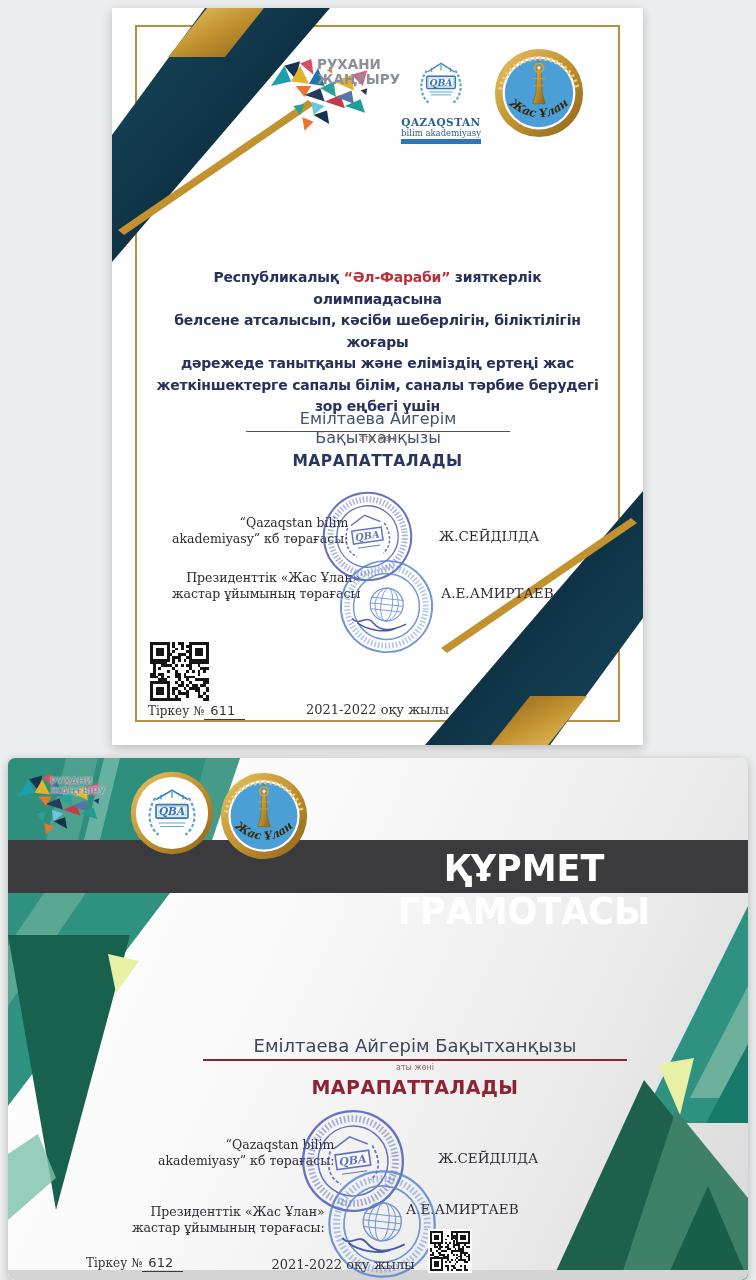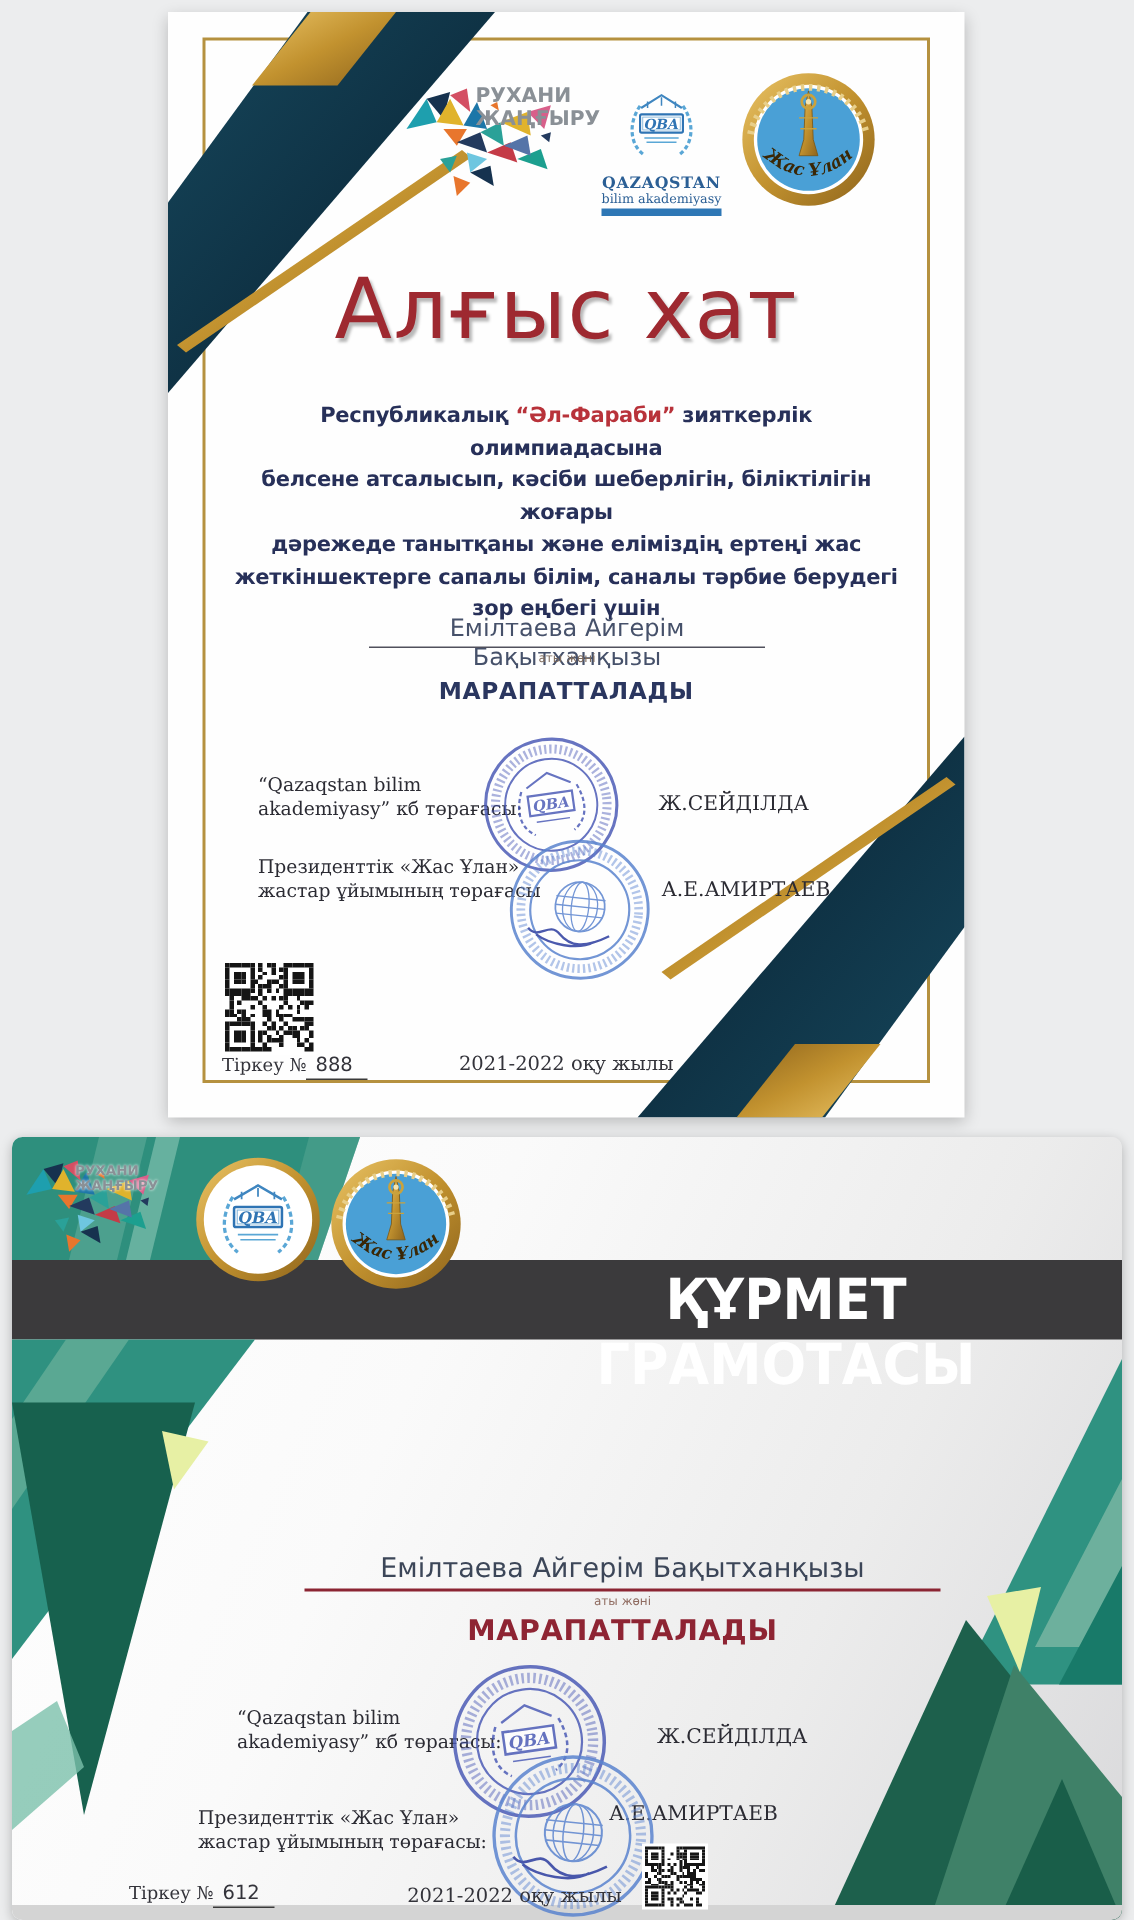--- a/index.html
+++ b/index.html
@@ -15,21 +15,21 @@
   .goldframe{left:23px;top:17px;width:485px;height:697px;border:2px solid #b5913f;box-sizing:border-box;}
   .c1-title{left:0;top:166px;width:531px;font-size:56px;color:#9e2930;letter-spacing:1px;
             text-shadow:2px 3px 2px #b9b9b9;}
   .c1-body{left:40px;top:259px;width:451px;font-size:14px;font-weight:bold;line-height:21.5px;
            color:#273059;letter-spacing:-.2px;}
   .hl{color:#b8323a;}
   .c1-name{left:134px;top:401px;width:264px;font-size:16px;color:#46516a;}
   .c1-underline{left:134px;top:423px;width:264px;border-top:1.5px solid #50505c;}
   .c1-caption{left:134px;top:426px;width:264px;font-size:8px;color:#7d6a5c;}
   .c1-award{left:0;top:444px;width:531px;font-size:15.5px;font-weight:bold;color:#2a365f;letter-spacing:.5px;}
-  .signlabel{font-size:12.5px;line-height:16px;color:#2b2b33;}
+  .signlabel{font-size:12.5px;line-height:16px;color:#2b2b33;text-align:right;}
   .signname{font-size:13.5px;color:#2b2b33;}
   .reg{font-size:12px;color:#33333a;}
   .reg b{font-family:"DejaVu Sans",sans-serif;font-size:13px;font-weight:normal;
          border-bottom:1.5px solid #3a3a3a;padding:0 10px 1px 6px;}
   .year{font-size:13px;color:#33333a;}
   
   .cert2{left:8px;top:758px;width:740px;height:522px;border-radius:7px;overflow:hidden;
          background:linear-gradient(115deg,#ffffff 0%,#fafafa 35%,#ececec 70%,#d9d9db 100%);
          box-shadow:0 2px 8px rgba(0,0,0,.25);}
   .c2-bandtitle{left:318px;top:88px;width:396px;font-size:35px;font-weight:bold;color:#ffffff;
@@ -133,21 +133,20 @@
       <path d="M50,14 L47.5,26 L46.5,50 L43,62 L57,62 L53.5,50 L52.5,26 Z" fill="url(#gradGold)" stroke="#7a5512" stroke-width=".6"></path>
       <circle cx="50" cy="22" r="5" fill="none" stroke="#caa23c" stroke-width="2"></circle>
       <circle cx="50" cy="22" r="2" fill="#f3e3ae"></circle>
       <path d="M43,34 L57,34 M44,42 L56,42" stroke="#caa23c" stroke-width="1"></path>
       <path id="zu1" d="M14,60 Q50,94 86,60" fill="none"></path>
       <text font-size="13" font-weight="bold" font-style="italic" font-family="DejaVu Serif" fill="#3a2706">
         <textPath href="#zu1" startOffset="50%" text-anchor="middle">Жас Ұлан</textPath>
       </text>
     </svg>
 
-    <div class="abs ctr c1-title">Алғыс хат</div>
 
     <div class="abs ctr c1-body pre"><span>Республикалық </span><span class="hl">“Әл-Фараби”</span><span> зияткерлік олимпиадасына
 белсене атсалысып, кәсіби шеберлігін, біліктілігін жоғары
 дәрежеде танытқаны және еліміздің ертеңі жас
 жеткіншектерге сапалы білім, саналы тәрбие берудегі
 зор еңбегі үшін</span></div>
 
     <div class="abs ctr c1-name">Емілтаева Айгерім Бақытханқызы</div>
     <div class="abs c1-underline"></div>
     <div class="abs ctr c1-caption">аты жөні</div>
@@ -619,21 +618,21 @@
         <i style="grid-area: 21 / 14; background: transparent;"></i>
         <i style="grid-area: 21 / 15; background: transparent;"></i>
         <i style="grid-area: 21 / 16; background: transparent;"></i>
         <i style="grid-area: 21 / 17; background: transparent;"></i>
         <i style="grid-area: 21 / 18; background: transparent;"></i>
         <i style="grid-area: 21 / 19; background: transparent;"></i>
         <i style="grid-area: 21 / 20;"></i>
         <i style="grid-area: 21 / 21;"></i>
       </div>
     <div class="abs serif reg" style="left:36px;top:695px">
-      <span>Тіркеу №</span><b>888</b>
+      <span>Тіркеу №</span><b>611</b>
     </div>
     <div class="abs ctr serif year" style="left:0;top:694px;width:531px">2021-2022 оқу жылы</div>
   </div>
 
   <div class="abs cert2">
 
     <svg class="abs" style="left:0;top:0" width="740" height="522" viewBox="0 0 740 522" preserveAspectRatio="none">
 
       <polygon points="0,0 232,0 204,82 0,82" fill="#2e8f7d"></polygon>
       <polygon points="58,0 90,0 70,82 38,82" fill="#51a390" opacity=".85"></polygon>

